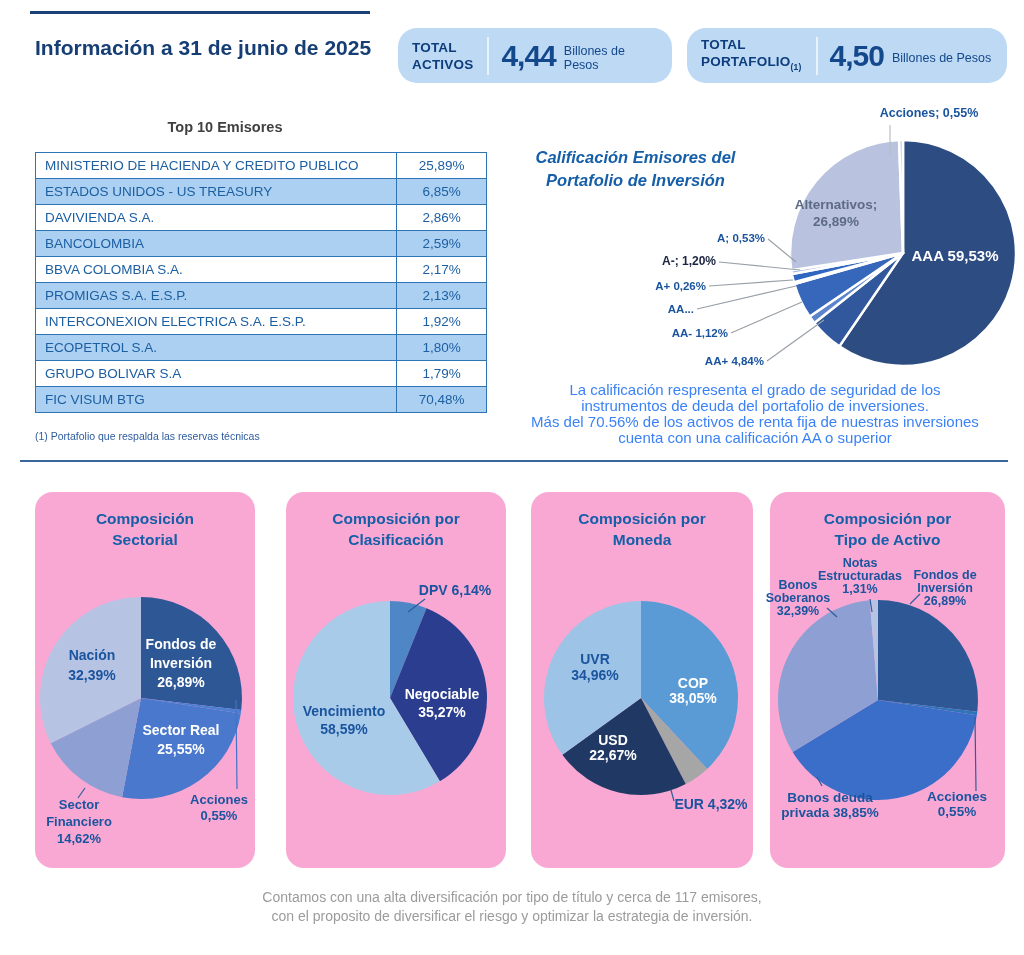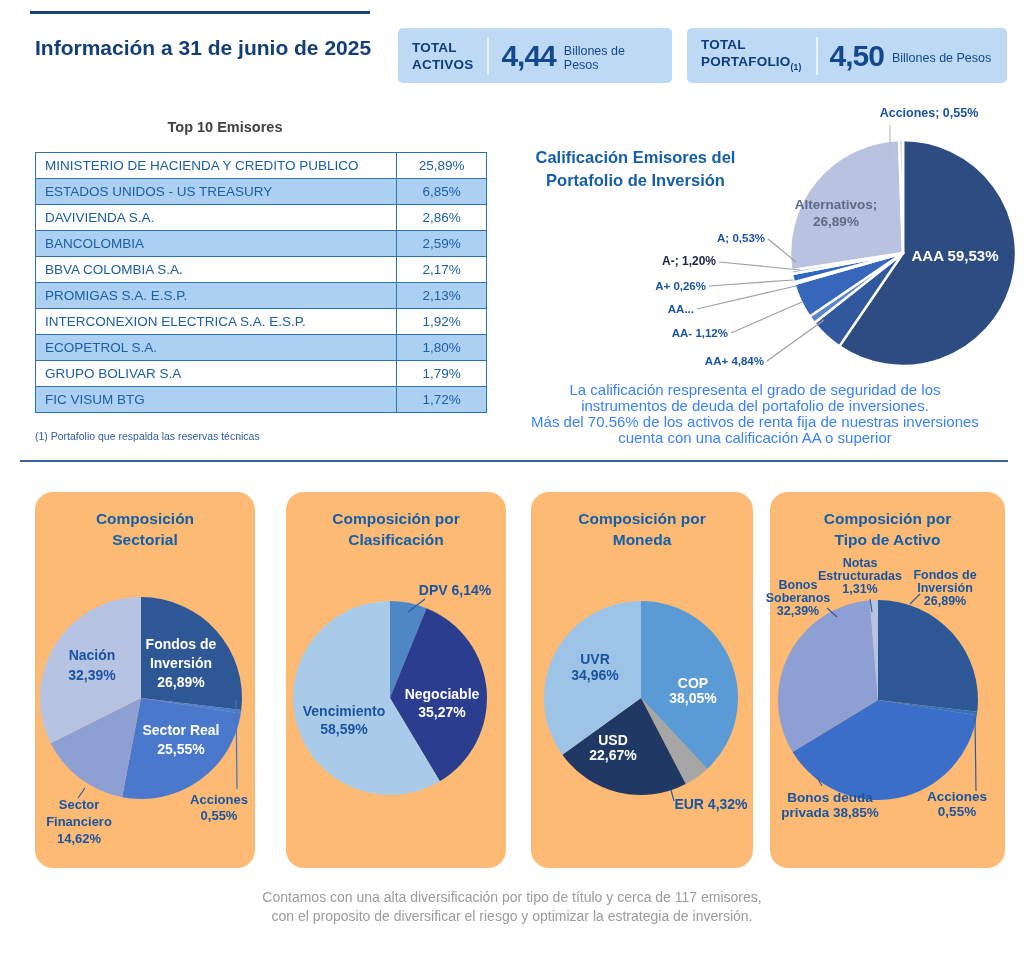--- a/index.html
+++ b/index.html
@@ -5,21 +5,21 @@
   html,body{margin:0;padding:0;background:#fff;}
   *{box-sizing:border-box;}
   .canvas{position:relative;width:1024px;height:955px;background:#fff;overflow:hidden;
           font-family:"Liberation Sans",sans-serif;}
 
   
   .top-rule{position:absolute;left:30px;top:11px;width:340px;height:3px;background:#1c4176;}
   .page-title{position:absolute;left:35px;top:36px;font-size:21px;font-weight:bold;color:#153e75;margin:0;}
 
   
-  .kpi{position:absolute;top:28px;height:55px;background:#bdd9f4;border-radius:5px;
+  .kpi{position:absolute;top:28px;height:55px;background:#bdd9f4;border-radius:19px;
        display:flex;align-items:center;padding:0 14px;}
   .kpi-label{display:flex;flex-direction:column;justify-content:center;color:#0d3d7c;
              font-weight:bold;font-size:13.5px;line-height:17px;letter-spacing:.2px;}
   .kpi-div{width:2px;height:38px;background:#e9f3fd;margin:0 12px 0 14px;flex:none;}
   .kpi-value{font-size:30px;font-weight:bold;color:#14488c;letter-spacing:-1px;}
   .kpi-unit{font-size:12.5px;color:#14488c;margin-left:8px;padding-top:4px;}
   .sup{font-size:8.5px;vertical-align:sub;}
 
   
   .table-title{position:absolute;left:35px;top:119px;width:380px;text-align:center;
@@ -30,28 +30,28 @@
   .emisores td.issuer{padding-left:9px;width:362px;}
   .emisores td.pct{text-align:center;width:90px;}
   .emisores tr:nth-child(even) td{background:#abd0f1;}
 
   .footnote{position:absolute;left:35px;top:430px;font-size:10.5px;color:#2e5c9e;}
   .divider{position:absolute;left:20px;top:460px;width:988px;height:2px;background:#39679c;}
 
   
   .main-chart-title{position:absolute;left:528px;top:146px;width:215px;text-align:center;
                     font-size:16.5px;line-height:23px;font-weight:bold;color:#155ea8;}
-  .main-chart-title span{display:block;}
+  .main-chart-title span{display:block;font-style:italic;}
   .rating-note{position:absolute;left:525px;top:382px;width:460px;text-align:center;
                font-size:15px;line-height:16px;color:#3b82f6;}
   .bottom-note{position:absolute;left:0;top:888px;width:1024px;text-align:center;
                font-size:14px;line-height:19px;color:#9b9b9b;}
 
   
-  .card{position:absolute;top:492px;height:376px;background:#fdba74;border-radius:18px;}
+  .card{position:absolute;top:492px;height:376px;background:#f9a8d4;border-radius:18px;}
   .card-title{padding-top:16px;text-align:center;font-size:15.5px;line-height:21px;
               font-weight:bold;color:#155ea8;}
   .card-title span{display:block;}
   .card svg{position:absolute;left:0;top:0;overflow:visible;}
   svg{overflow:visible;}
   svg text{font-family:"Liberation Sans",sans-serif;}
   .pl{font-weight:bold;}
   .pl.navy{fill:#1a549e;}
   .pl.white{fill:#ffffff;}
   .pl.slate{fill:#5d6b85;}
@@ -120,21 +120,21 @@
         <tr>
           <td class="issuer">ECOPETROL S.A.</td>
           <td class="pct">1,80%</td>
         </tr>
         <tr>
           <td class="issuer">GRUPO BOLIVAR S.A</td>
           <td class="pct">1,79%</td>
         </tr>
         <tr>
           <td class="issuer">FIC VISUM BTG</td>
-          <td class="pct">1,72%</td>
+          <td class="pct">70,48%</td>
         </tr>
       </tbody>
   </table>
 
   <div class="footnote">(1) Portafolio que respalda las reservas técnicas</div>
   <div class="divider"></div>
 
   <div class="main-chart-title">
     <span>Calificación Emisores del</span>
     <span>Portafolio de Inversión</span>

